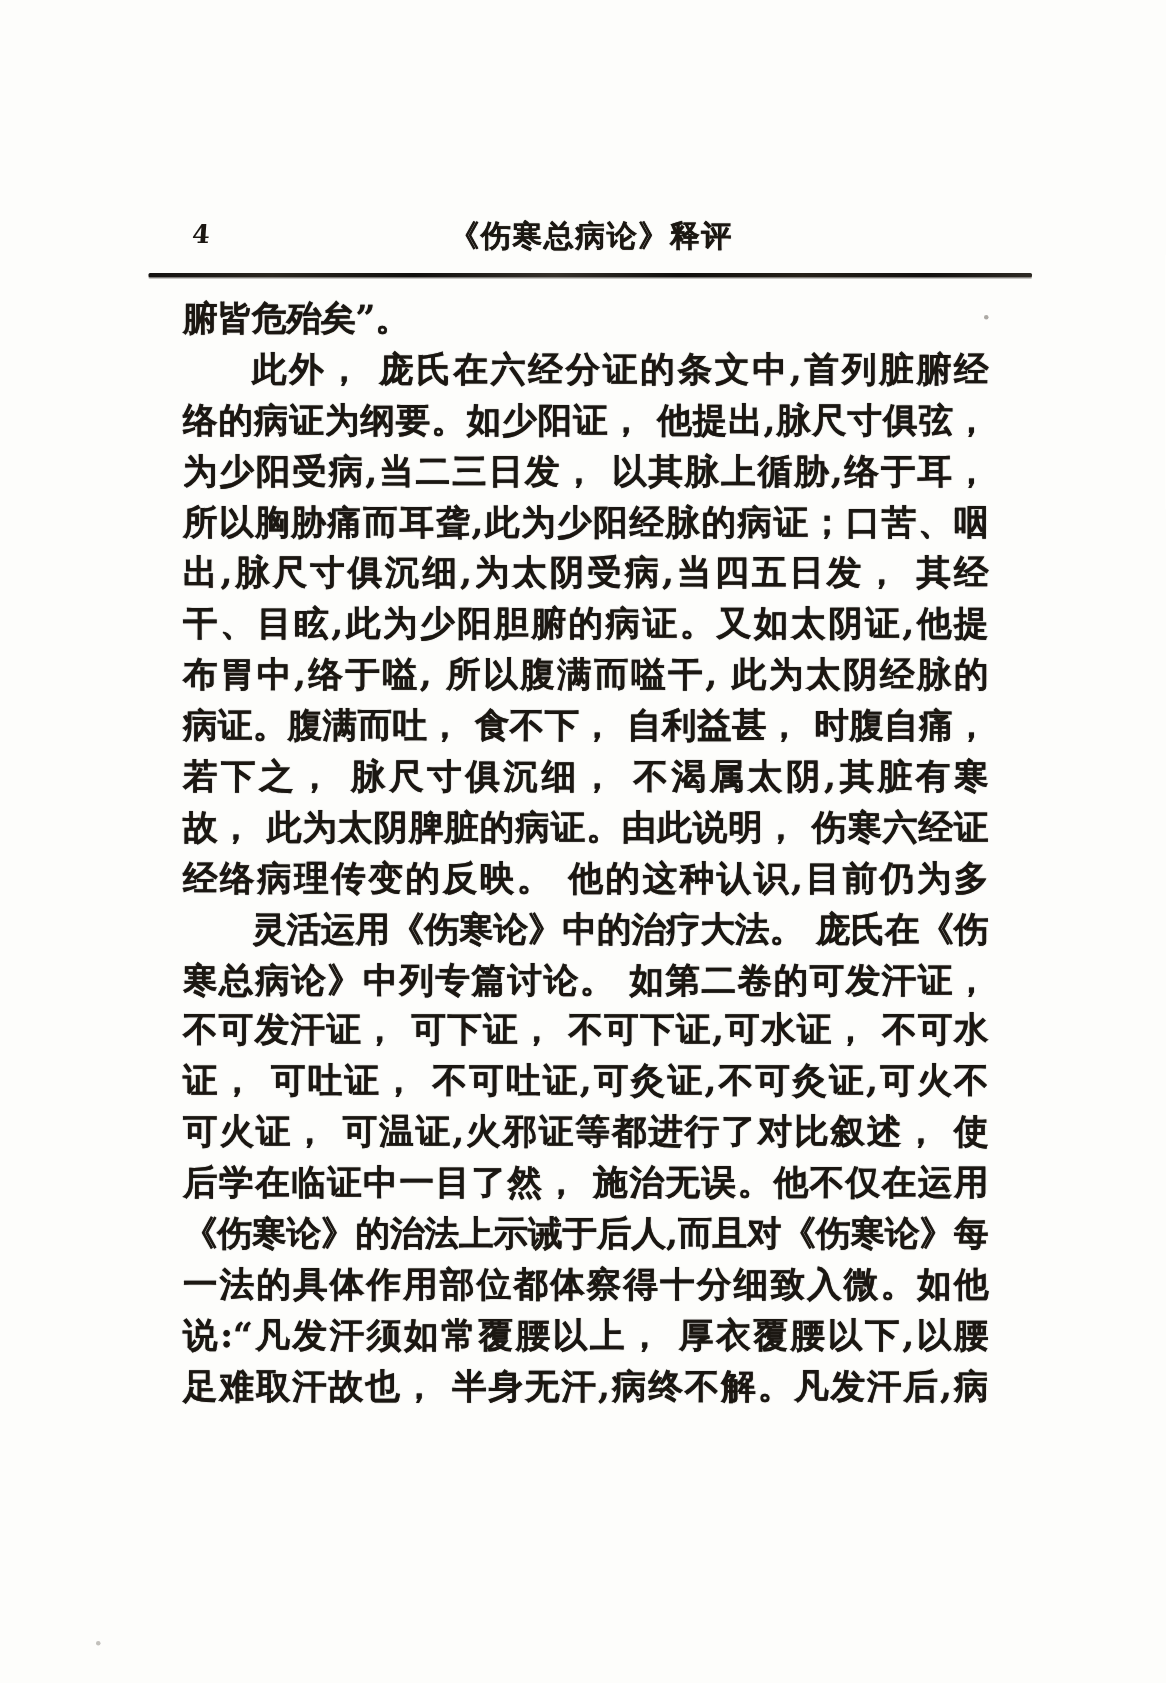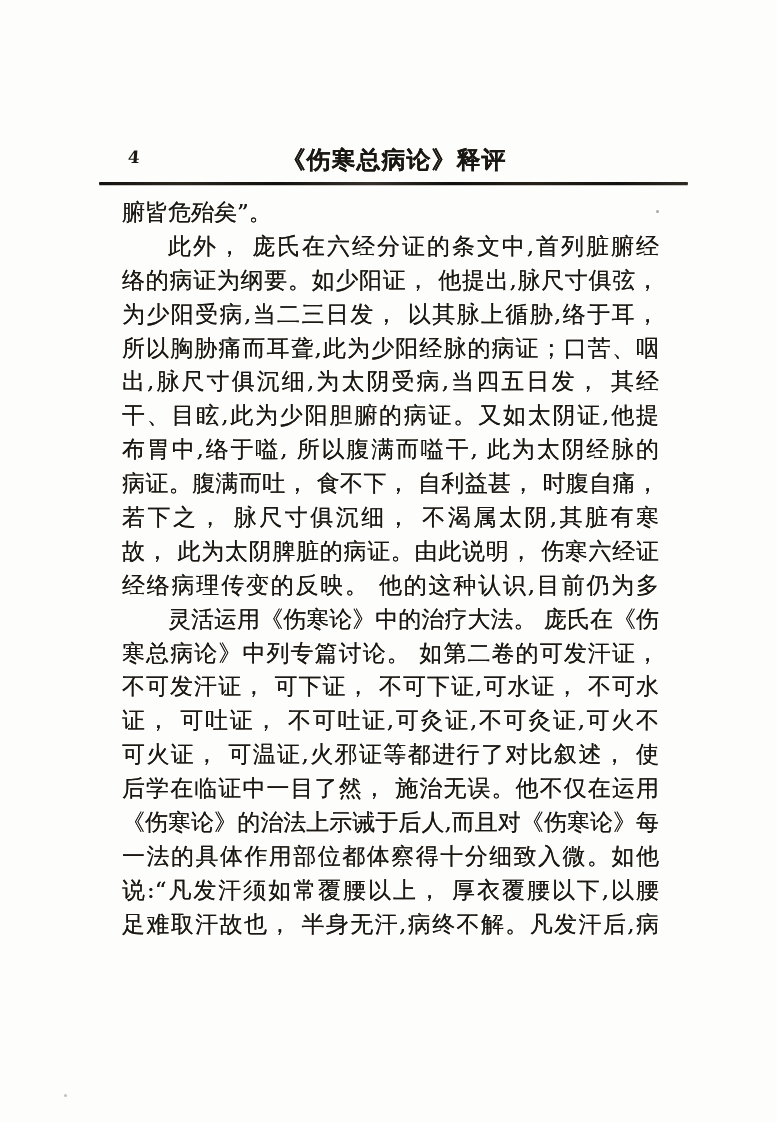--- a/index.html
+++ b/index.html
@@ -32,21 +32,21 @@
     font-weight: bold;
     letter-spacing: 0;
     transform: skewX(-4deg);
   }
   .htitle {
     position: absolute;
     left: 0;
     right: 0;
     top: 0;
     text-align: center;
-    font-size: 24px;
+    font-size: 20px;
     font-weight: bold;
     letter-spacing: 1px;
     text-shadow: 0 0 0.5px #1b1712;
   }
   
   .rule {
     position: absolute;
     top: 182px;
     left: 99px;
     width: 589px;
@@ -65,20 +65,21 @@
     width: 537px;
     font-size: 23px;
     line-height: 33.9px;
     text-shadow: 0 0 0.6px rgba(27,23,18,0.85);
   }
   .line {
     height: 33.9px;
     text-align: justify;
     text-align-last: left;
     white-space: normal;
+    font-weight: bold;
   }
   .line.fill {
     text-align-last: justify;
   }
   .line.indent {
     text-indent: 46px;
   }
   
   .speck {
     position: absolute;

